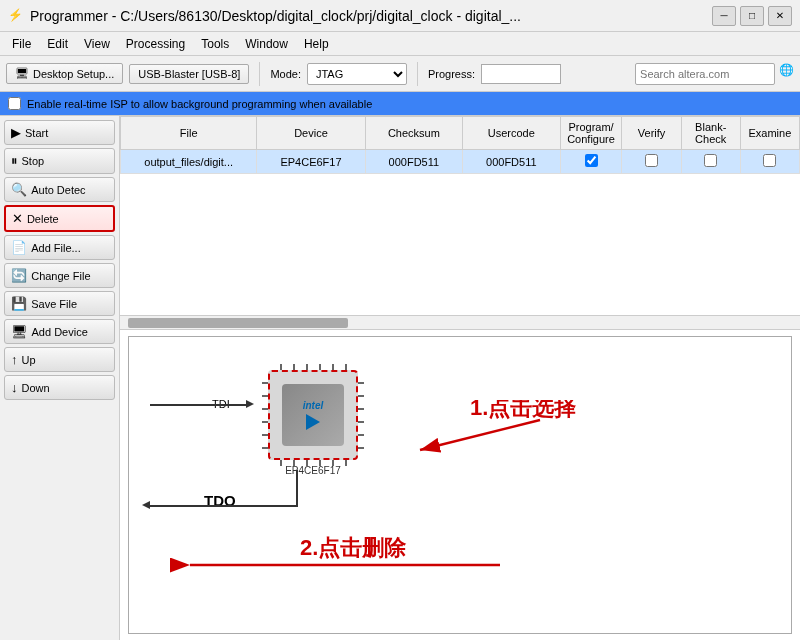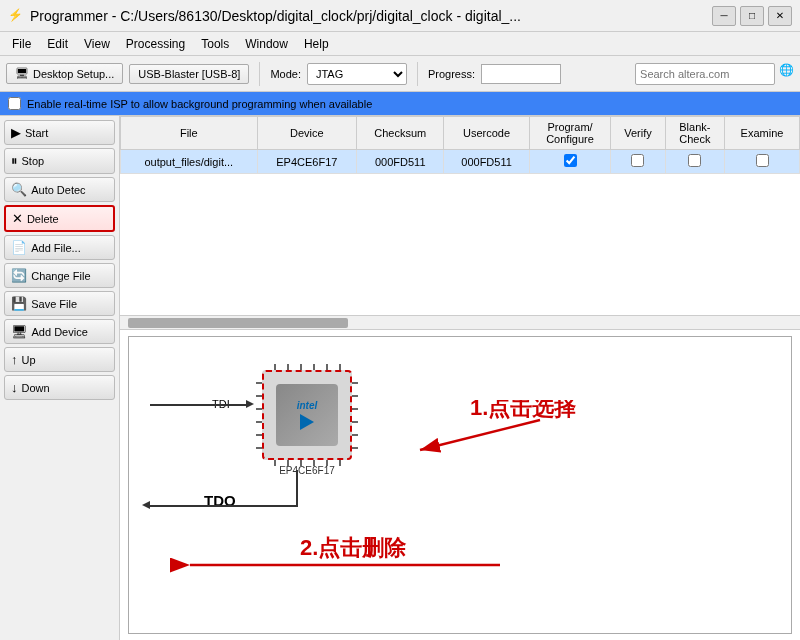--- a/index.html
+++ b/index.html
@@ -132,21 +132,21 @@
     }
     .file-table th {
       background: #f0f0f0;
       border: 1px solid #ccc;
       padding: 4px 6px;
       text-align: center;
       font-weight: normal;
     }
     .file-table td {
       border: 1px solid #ddd;
-      padding: 4px 6px;
+      padding: 4px 22px;
       text-align: center;
     }
     .file-table tr.selected td { background: #cce4ff; }
     .checkbox-cell { text-align: center; }
     input[type=checkbox] { width: 13px; height: 13px; }
 
     
     .scroll-bar-area {
       height: 14px;
       background: #f0f0f0;
@@ -168,21 +168,21 @@
       flex: 1;
       background: white;
       position: relative;
       overflow: hidden;
     }
 
     
     .chip-wrapper {
       position: absolute;
       top: 40px;
-      left: 122px;
+      left: 128px;
       padding-left: 20px;
     }
     .chip-outer {
       width: 90px; height: 90px;
       border: 2px dashed #cc0000;
       border-radius: 4px;
       background: #d8d8d8;
       display: flex; align-items: center; justify-content: center;
       position: relative;
     }

